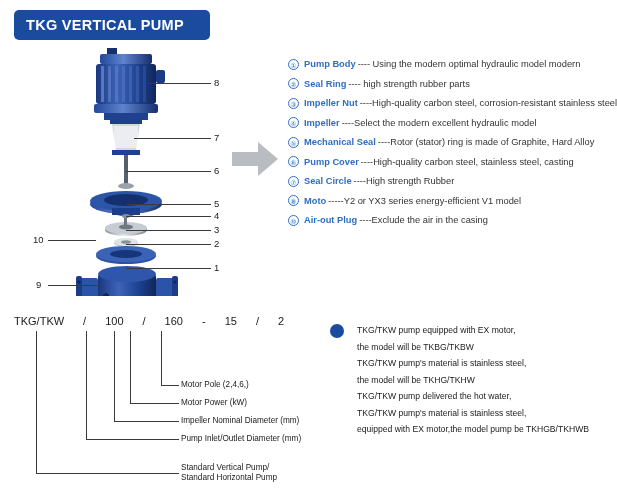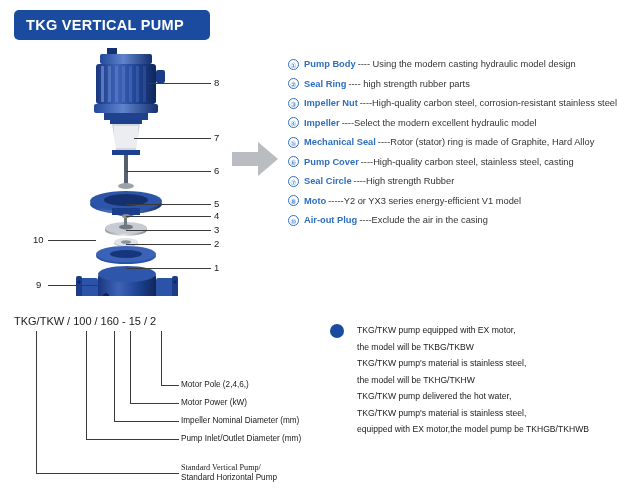--- a/index.html
+++ b/index.html
@@ -135,20 +135,21 @@
   }
   .model-line {
     position: absolute;
     top: 0;
     left: 0;
     display: flex;
     align-items: baseline;
     font-size: 11px;
     color: #1a1a1a;
     white-space: nowrap;
+    gap: 16px;
   }
   .model-line span { margin-right: 3px; }
   .model-sep { color: #1a1a1a; }
 
   .vline {
     position: absolute;
     width: 1px;
     background: #3a3a3a;
   }
   .hline {
@@ -310,21 +311,21 @@
   <div class="lead" style="left:48px; top:240px; width:48px;"></div>
   <div class="num" style="left:33px; top:234px;">10</div>
 
   <div class="lead" style="left:48px; top:285px; width:52px;"></div>
   <div class="num" style="left:36px; top:279px;">9</div>
 
   <div class="legend">
     <div class="legend-row">
       <span class="circle-num">①</span>
       <span class="legend-name">Pump Body</span>
-      <span class="legend-desc">---- Using the modern casting hydraulic model design</span>
+      <span class="legend-desc">---- Using the modern optimal hydraulic model modern</span>
     </div>
     <div class="legend-row">
       <span class="circle-num">②</span>
       <span class="legend-name">Seal Ring</span>
       <span class="legend-desc">---- high strength rubber parts</span>
     </div>
     <div class="legend-row">
       <span class="circle-num">③</span>
       <span class="legend-name">Impeller Nut</span>
       <span class="legend-desc">----High-quality carbon steel, corrosion-resistant stainless steel</span>
@@ -385,21 +386,21 @@
     <div class="vline" style="left:100px; top:16px; height:90px;"></div>
     <div class="hline" style="left:100px; top:106px; width:65px;"></div>
     <div class="mlabel" style="left:167px; top:101px;">Impeller Nominal Diameter (mm)</div>
 
     <div class="vline" style="left:72px; top:16px; height:108px;"></div>
     <div class="hline" style="left:72px; top:124px; width:93px;"></div>
     <div class="mlabel" style="left:167px; top:119px;">Pump Inlet/Outlet Diameter (mm)</div>
 
     <div class="vline" style="left:22px; top:16px; height:142px;"></div>
     <div class="hline" style="left:22px; top:158px; width:143px;"></div>
-    <div class="mlabel" style="left:167px; top:148px;font-family:Liberation Serif, serif;">Standard Vertical Pump/</div>
+    <div class="mlabel" style="left:167px; top:148px;">Standard Vertical Pump/</div>
     <div class="mlabel" style="left:167px; top:158px;">Standard Horizontal Pump</div>
   </div>
 
   <div class="notes">
     <div class="note-dot"></div>
     <div class="note-lines">
       <div class="note-line">TKG/TKW pump equipped with EX motor,</div>
       <div class="note-line">the model will be TKBG/TKBW</div>
       <div class="note-line">TKG/TKW pump's material is stainless steel,</div>
       <div class="note-line">the model will be TKHG/TKHW</div>

